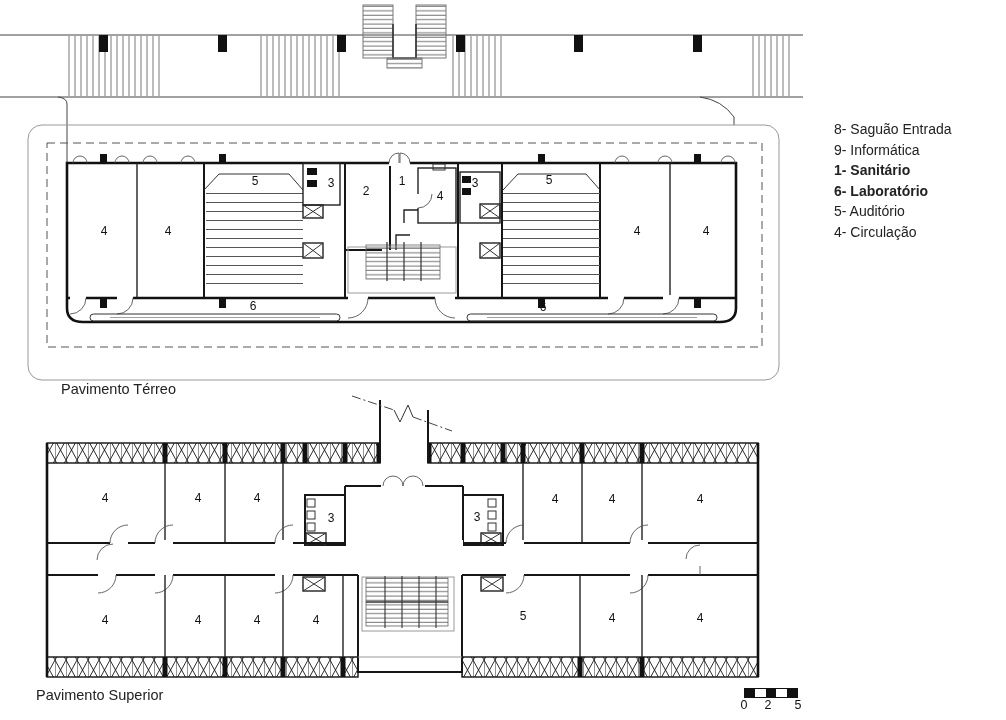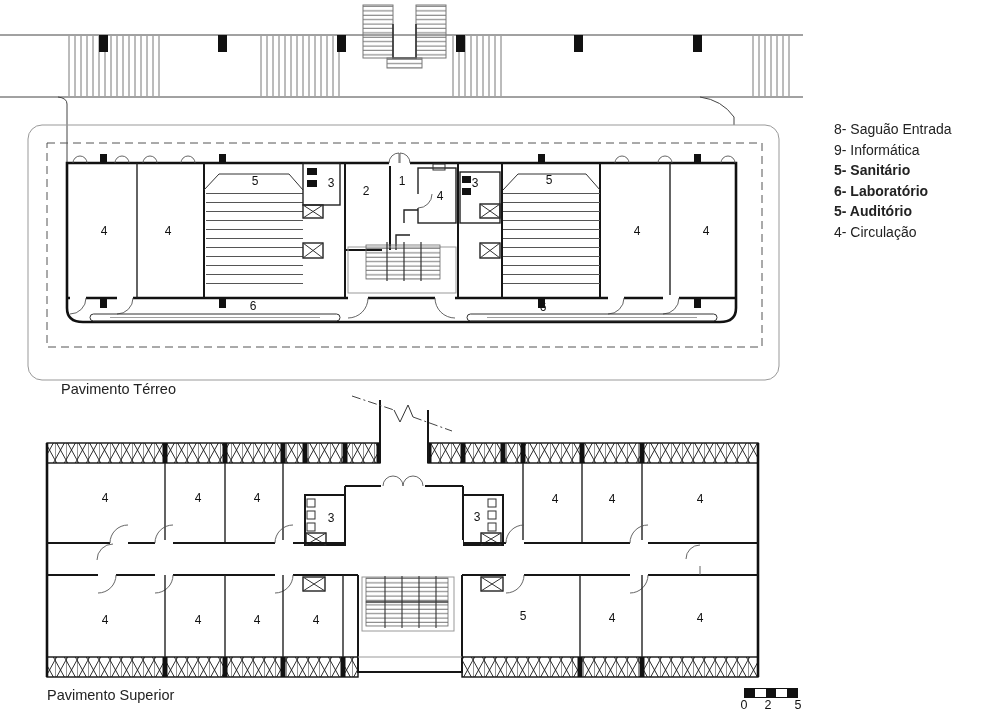--- a/index.html
+++ b/index.html
@@ -17,21 +17,21 @@
   .arc{stroke:#555;stroke-width:0.9;fill:none}
   .dd{stroke:#444;stroke-width:1;fill:none;stroke-dasharray:9 3 2 3}
   .blk{fill:#111;stroke:none}
   .gap{fill:#fff;stroke:none}
   
   .overlay{position:absolute;inset:0;pointer-events:none;}
   .room-label{position:absolute;transform:translate(-50%,-50%);font-size:12px;color:#111;}
   .plan-title{position:absolute;font-size:14.5px;color:#222;}
   .legend{position:absolute;left:834px;top:119px;font-size:14px;line-height:20.6px;color:#222;}
   .legend .bold{font-weight:700;}
-  .legend .semibold{font-weight:700;}
+  .legend .semibold{font-weight:400;}
   .scalebar{position:absolute;left:744px;top:688px;width:54px;}
   .scalebar .bar{display:flex;height:8px;border:1px solid #111;}
   .scalebar .seg{flex:1;}
   .scalebar .seg.b{background:#111;}
   .scalebar .seg.w{background:#fff;}
   .scalebar .lbl{position:absolute;top:10px;font-size:12.5px;color:#111;transform:translateX(-50%);}
 </style>
 </head>
 <body>
 
@@ -310,26 +310,26 @@
       <div class="room-label" style="left: 105px; top: 620px;">4</div>
       <div class="room-label" style="left: 198px; top: 620px;">4</div>
       <div class="room-label" style="left: 257px; top: 620px;">4</div>
       <div class="room-label" style="left: 316px; top: 620px;">4</div>
       <div class="room-label" style="left: 523px; top: 616px;">5</div>
       <div class="room-label" style="left: 612px; top: 618px;">4</div>
       <div class="room-label" style="left: 700px; top: 618px;">4</div>
     </div>
 
 <div class="plan-title" style="left:61px;top:381px">Pavimento Térreo</div>
-<div class="plan-title" style="left:47px;top:687px">Pavimento Superior</div>
+<div class="plan-title" style="left:36px;top:687px">Pavimento Superior</div>
 
 <div class="legend">
   <div>8- Saguão Entrada</div>
   <div>9- Informática</div>
-  <div class="bold">5- Sanitário</div>
+  <div class="bold">1- Sanitário</div>
   <div class="bold">6- Laboratório</div>
   <div class="semibold">5- Auditório</div>
   <div>4- Circulação</div>
 </div>
 
 <div class="scalebar">
   <div class="bar">
     <div class="seg b"></div>
         <div class="seg w"></div>
         <div class="seg b"></div>

